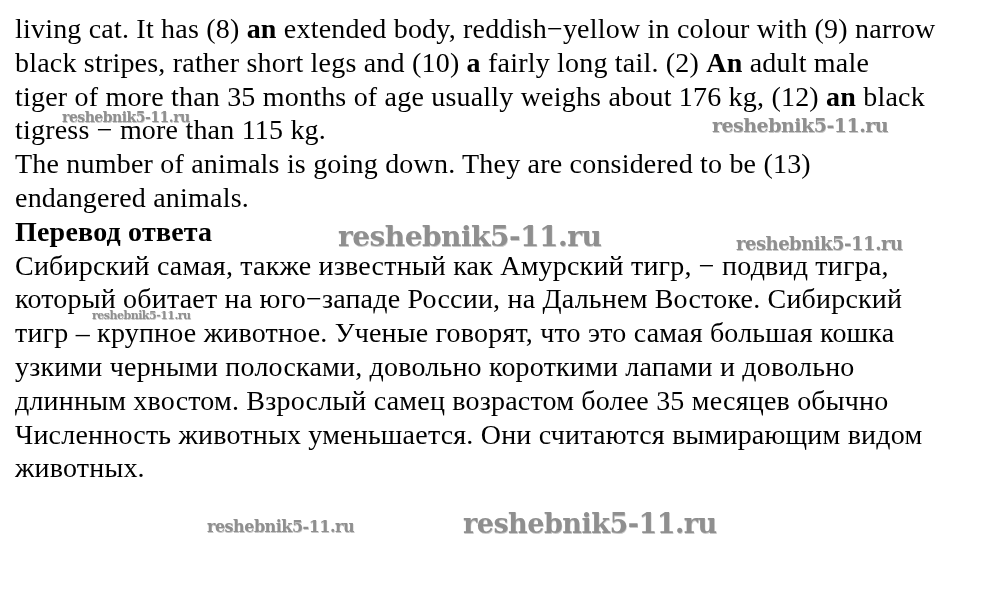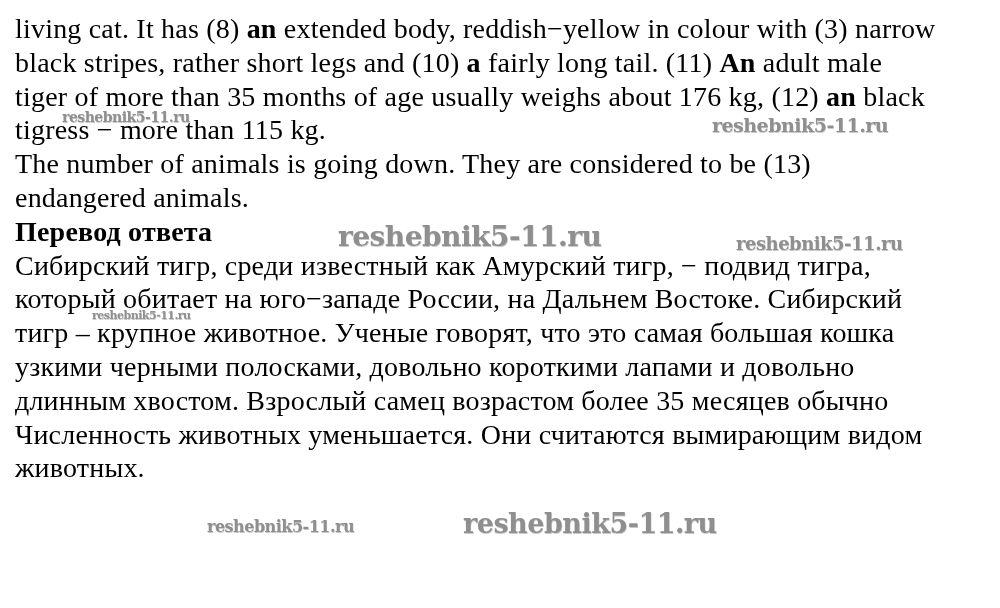--- a/index.html
+++ b/index.html
@@ -51,28 +51,28 @@
     letter-spacing: -0.5px;
     white-space: nowrap;
     text-shadow: 0.5px 0.5px 0 #c9c9c9;
   }
 </style>
 </head>
 <body>
 
 <div class="page">
   <div id="doc" class="doc" style="color: rgb(0, 0, 0);">
-      <div class="line"><span>living cat. It has (8) </span><span class="b">an</span><span> extended body, reddish−yellow in colour with (3) narrow</span></div>
-      <div class="line"><span>black stripes, rather short legs and (10) </span><span class="b">a</span><span> fairly long tail. (11) </span><span class="b">An</span><span> adult male</span></div>
+      <div class="line"><span>living cat. It has (8) </span><span class="b">an</span><span> extended body, reddish−yellow in colour with (9) narrow</span></div>
+      <div class="line"><span>black stripes, rather short legs and (10) </span><span class="b">a</span><span> fairly long tail. (2) </span><span class="b">An</span><span> adult male</span></div>
       <div class="line"><span>tiger of more than 35 months of age usually weighs about 176 kg, (12) </span><span class="b">an</span><span> black</span></div>
       <div class="line"><span>tigress − more than 115 kg.</span></div>
       <div class="line"><span>The number of animals is going down. They are considered to be (13)</span></div>
       <div class="line"><span>endangered animals.</span></div>
       <div class="line"><span class="b i">Перевод ответа</span></div>
-      <div class="line"><span>Сибирский тигр, среди известный как Амурский тигр, − подвид тигра,</span></div>
+      <div class="line"><span>Сибирский самая, также известный как Амурский тигр, − подвид тигра,</span></div>
       <div class="line"><span>который обитает на юго−западе России, на Дальнем Востоке. Сибирский</span></div>
       <div class="line"><span>тигр – крупное животное. Ученые говорят, что это самая большая кошка</span></div>
       <div class="line"><span>узкими черными полосками, довольно короткими лапами и довольно</span></div>
       <div class="line"><span>длинным хвостом. Взрослый самец возрастом более 35 месяцев обычно</span></div>
       <div class="line"><span>Численность животных уменьшается. Они считаются вымирающим видом</span></div>
       <div class="line"><span>животных.</span></div>
     </div>
   <div id="wm-layer" class="wm-layer">
       <div class="wm" style="left: 62px; top: 109px; font-size: 14px; color: rgb(143, 143, 143);">reshebnik5-11.ru</div>
       <div class="wm" style="left: 712px; top: 114px; font-size: 19px; color: rgb(143, 143, 143);">reshebnik5-11.ru</div>

